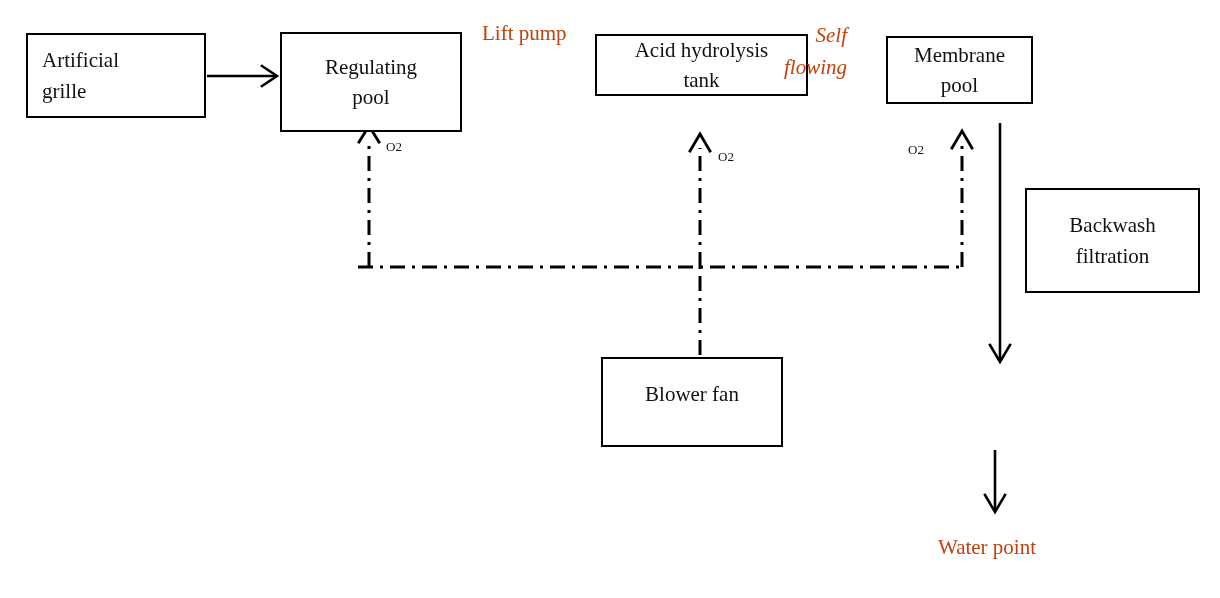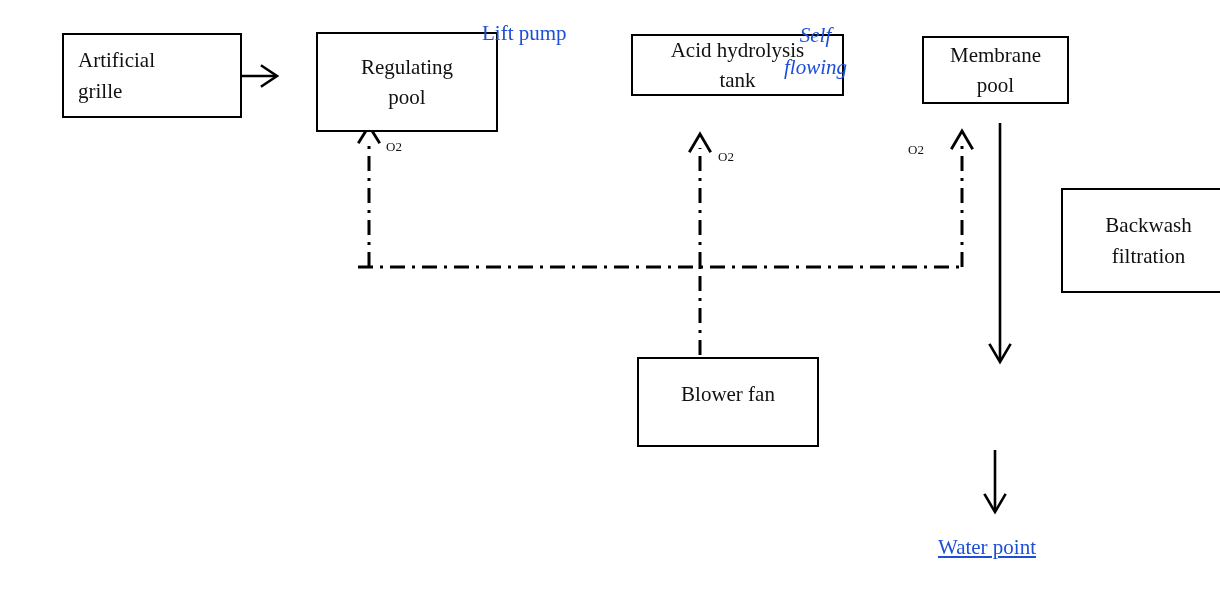--- a/index.html
+++ b/index.html
@@ -31,38 +31,37 @@
     background: #ffffff;
     display: flex;
     flex-direction: column;
     justify-content: center;
     align-items: center;
     line-height: 1.45;
     font-size: 21px;
     color: #111111;
     white-space: pre-line;
     text-align: center;
-    margin-left: 36px;
   }
   .node.align-left {
     align-items: flex-start;
     text-align: left;
     padding-left: 14px;
   }
   .node.align-top {
     justify-content: flex-start;
     padding-top: 20px;
   }
   .free-label {
     position: absolute;
     font-size: 21px;
-    color: #1d4ed8;
+    color: #c2410c;
     line-height: 1.5;
     white-space: pre-line;
-    text-align: center;
+    text-align: right;
   }
   .small-label {
     position: absolute;
     font-size: 13px;
     color: #111111;
     letter-spacing: 0.2px;
     font-family: "Liberation Serif", "DejaVu Serif", serif;
   }
 </style>
 </head>
@@ -128,21 +127,21 @@
 filtration</div>
 
   <div class="node align-top" style="left: 601px; top: 357px; width: 182px; height: 90px;">Blower fan</div>
 
 
   <div class="free-label" style="left: 482px; top: 18px; font-size: 21px;">Lift pump</div>
 
   <div class="free-label" style="left: 784px; top: 20px; font-size: 21px; font-style: italic;">Self
 flowing</div>
 
-  <div class="free-label" style="left: 938px; top: 532px; font-size: 21px; text-decoration: underline;">Water point</div>
+  <div class="free-label" style="left: 938px; top: 532px; font-size: 21px;">Water point</div>
 
   <div class="small-label" style="left: 386px; top: 139px;">O2</div>
 
   <div class="small-label" style="left: 718px; top: 149px;">O2</div>
 
   <div class="small-label" style="left: 908px; top: 142px;">O2</div>
 
 </div>
 
 </body></html>

